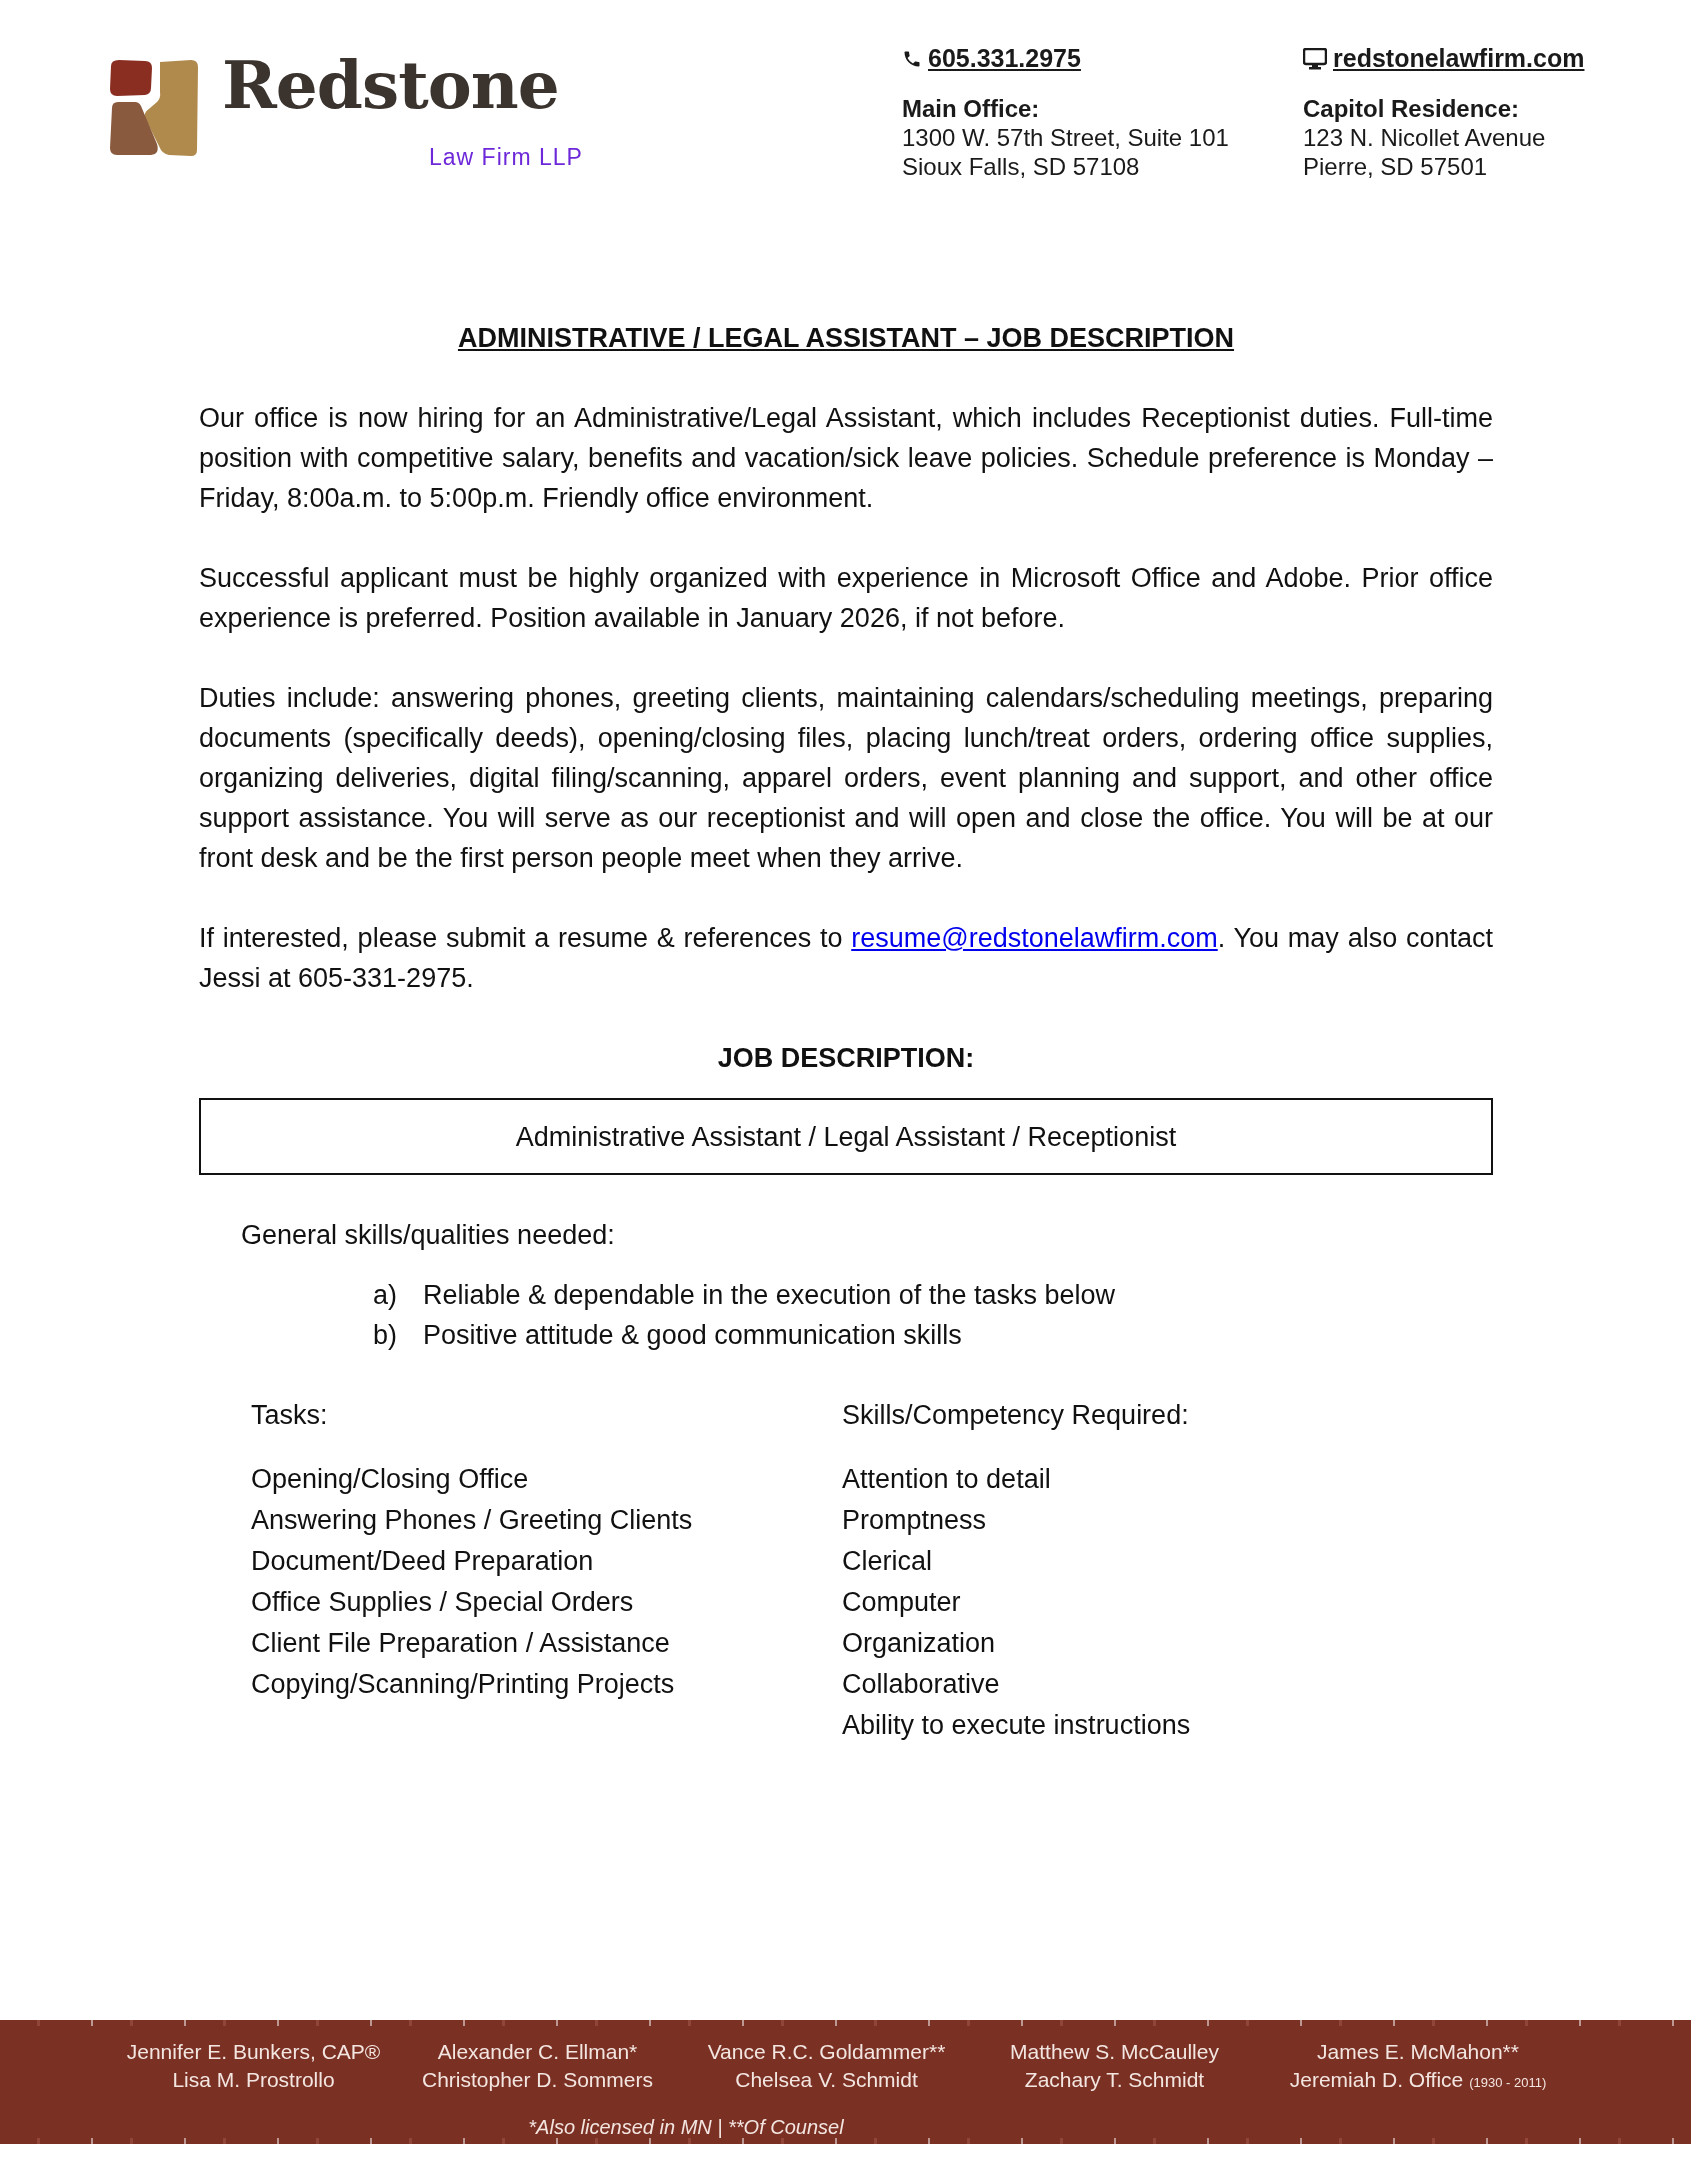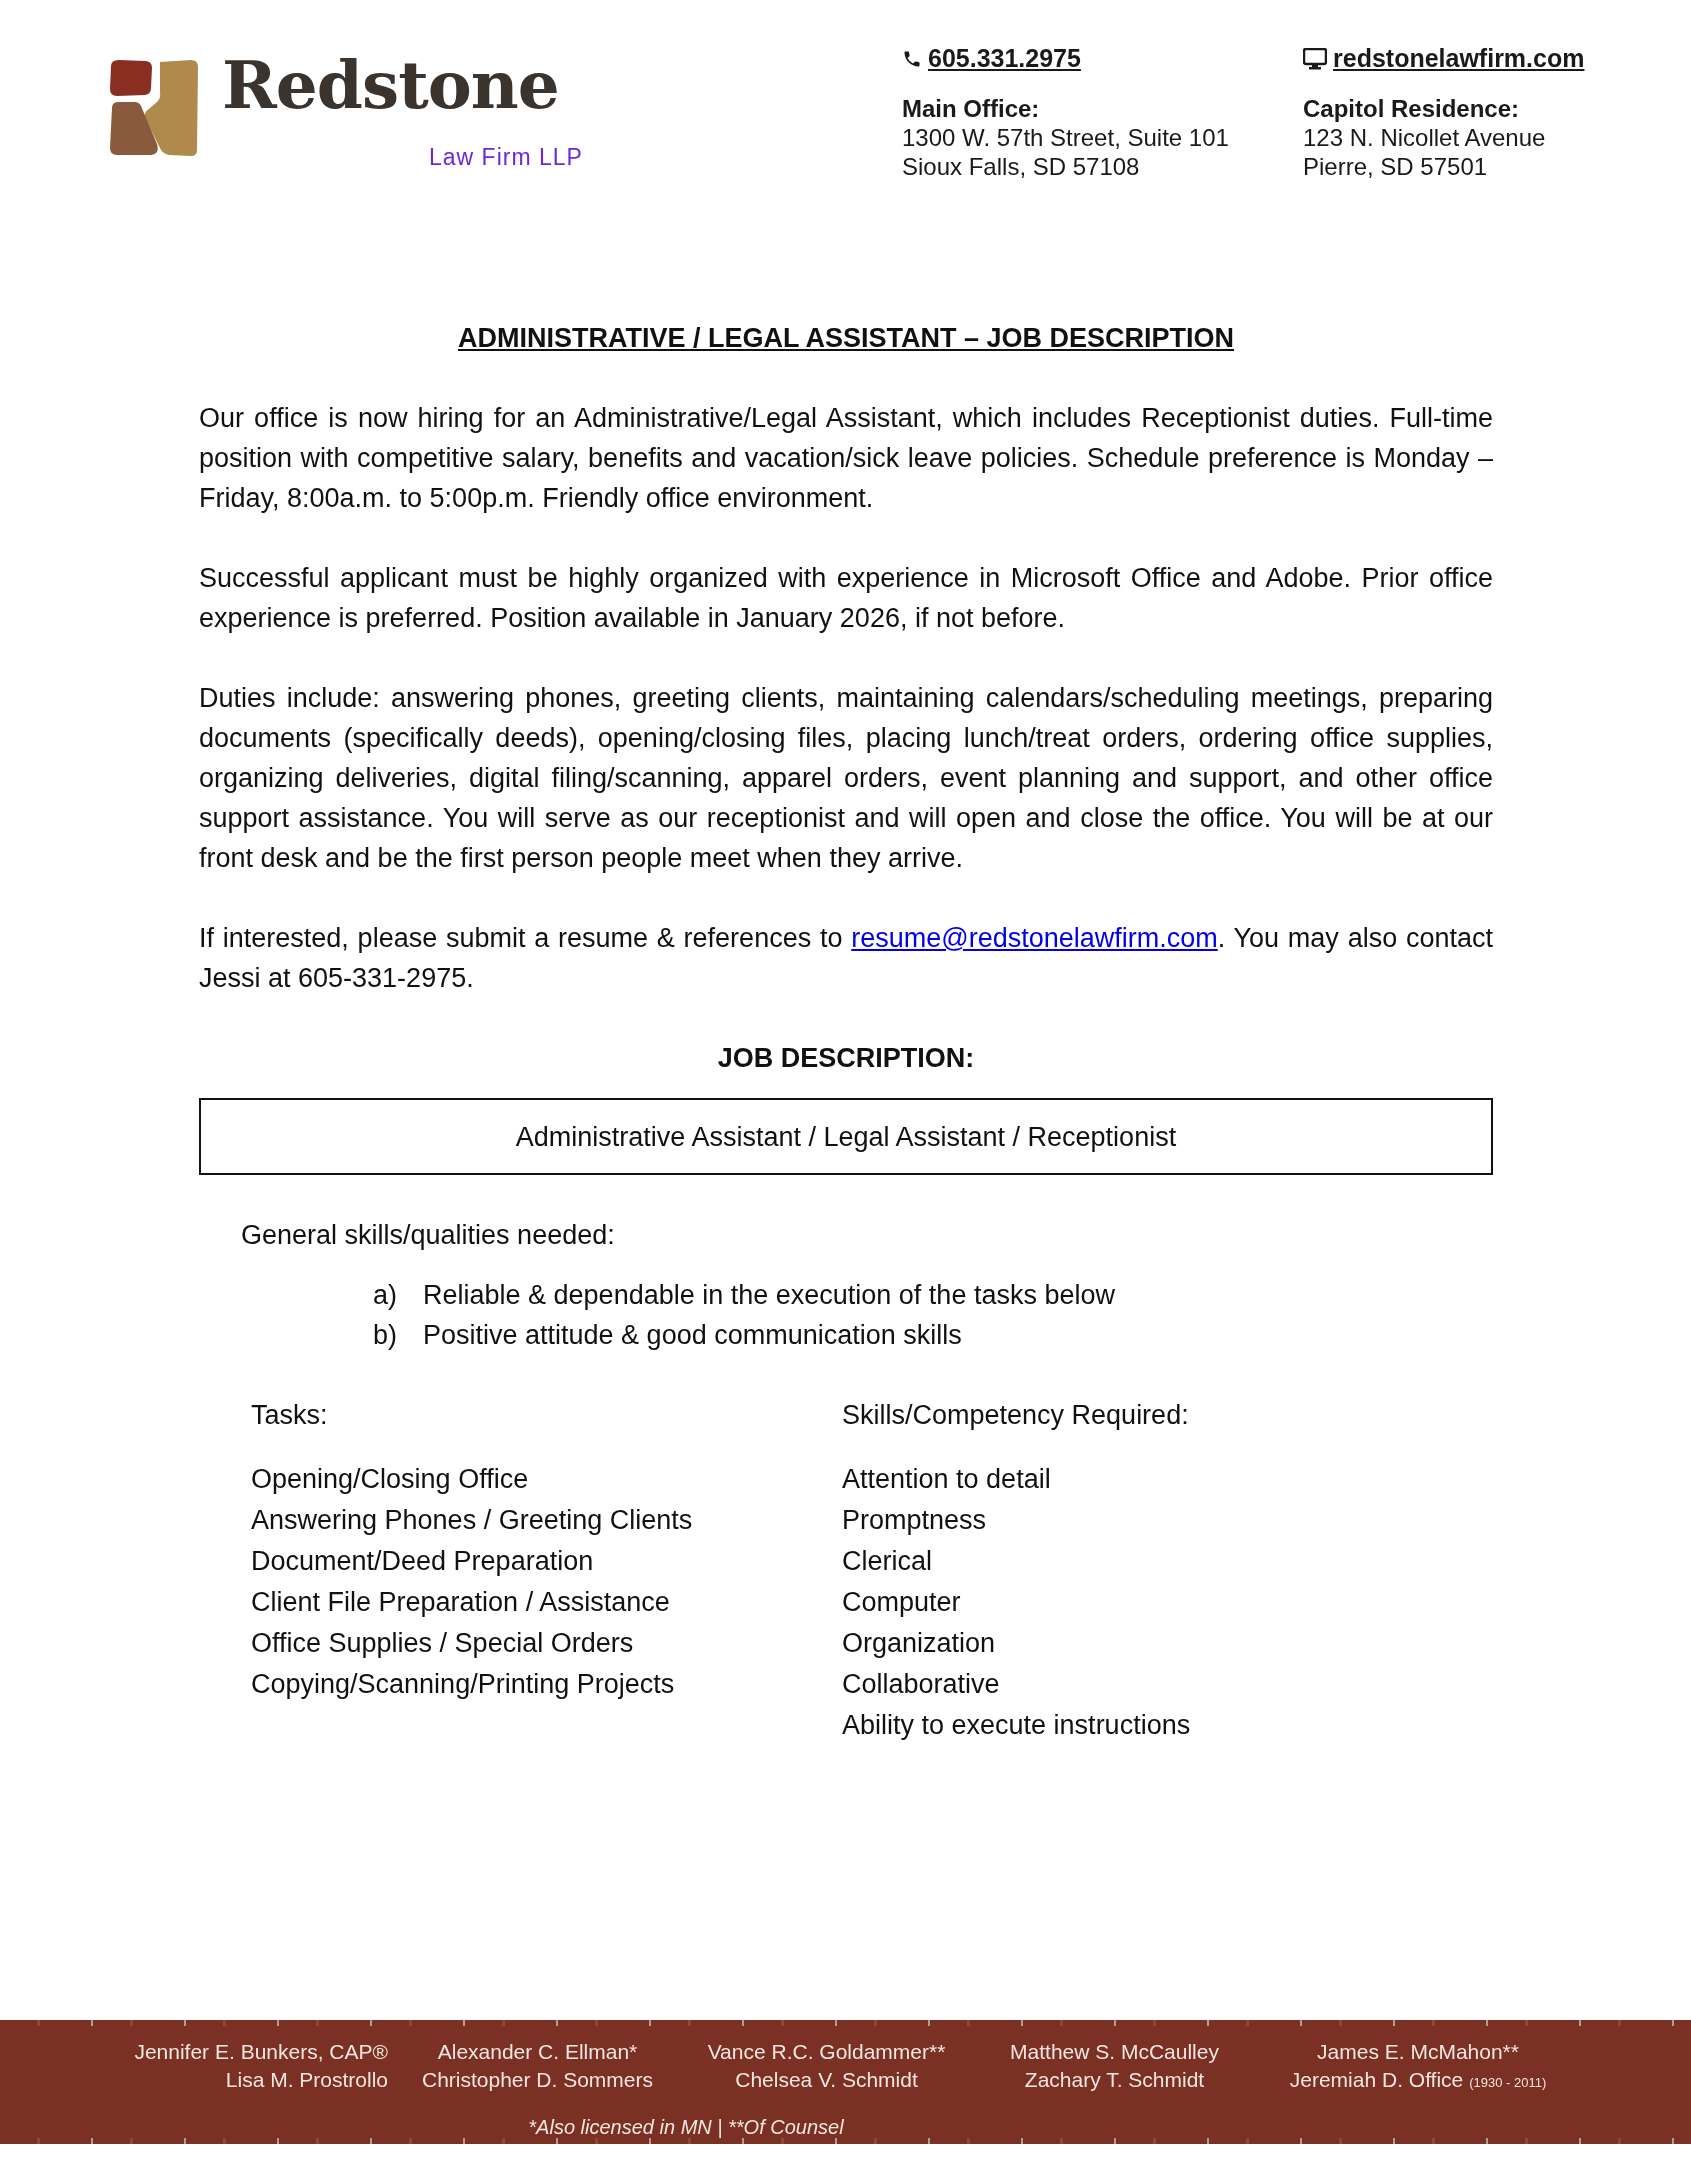--- a/index.html
+++ b/index.html
@@ -115,40 +115,40 @@
       <span>Positive attitude &amp; good communication skills</span>
     </div>
   </div>
 
   <div class="cols">
     <div class="col col-tasks">
       <div class="hdr">Tasks:</div>
       <div class="item">Opening/Closing Office</div>
       <div class="item">Answering Phones / Greeting Clients</div>
       <div class="item">Document/Deed Preparation</div>
+      <div class="item">Office Supplies / Special Orders</div>
       <div class="item">Client File Preparation / Assistance</div>
-      <div class="item">Office Supplies / Special Orders</div>
       <div class="item">Copying/Scanning/Printing Projects</div>
     </div>
     <div class="col col-skills">
       <div class="hdr">Skills/Competency Required:</div>
       <div class="item">Attention to detail</div>
       <div class="item">Promptness</div>
       <div class="item">Clerical</div>
       <div class="item">Computer</div>
       <div class="item">Organization</div>
       <div class="item">Collaborative</div>
       <div class="item">Ability to execute instructions</div>
     </div>
   </div>
 </div>
 
 <div class="footer">
   <div class="partners">
-    <div class="pcol" style="left:119px; width:269px;text-align:right;">
+    <div class="pcol" style="left:119px; width:269px;">
       <div>Jennifer E. Bunkers, CAP®</div>
       <div>Lisa M. Prostrollo</div>
     </div>
     <div class="pcol" style="left:408px; width:259px;">
       <div>Alexander C. Ellman*</div>
       <div>Christopher D. Sommers</div>
     </div>
     <div class="pcol" style="left:697px; width:259px;">
       <div>Vance R.C. Goldammer**</div>
       <div>Chelsea V. Schmidt</div>

